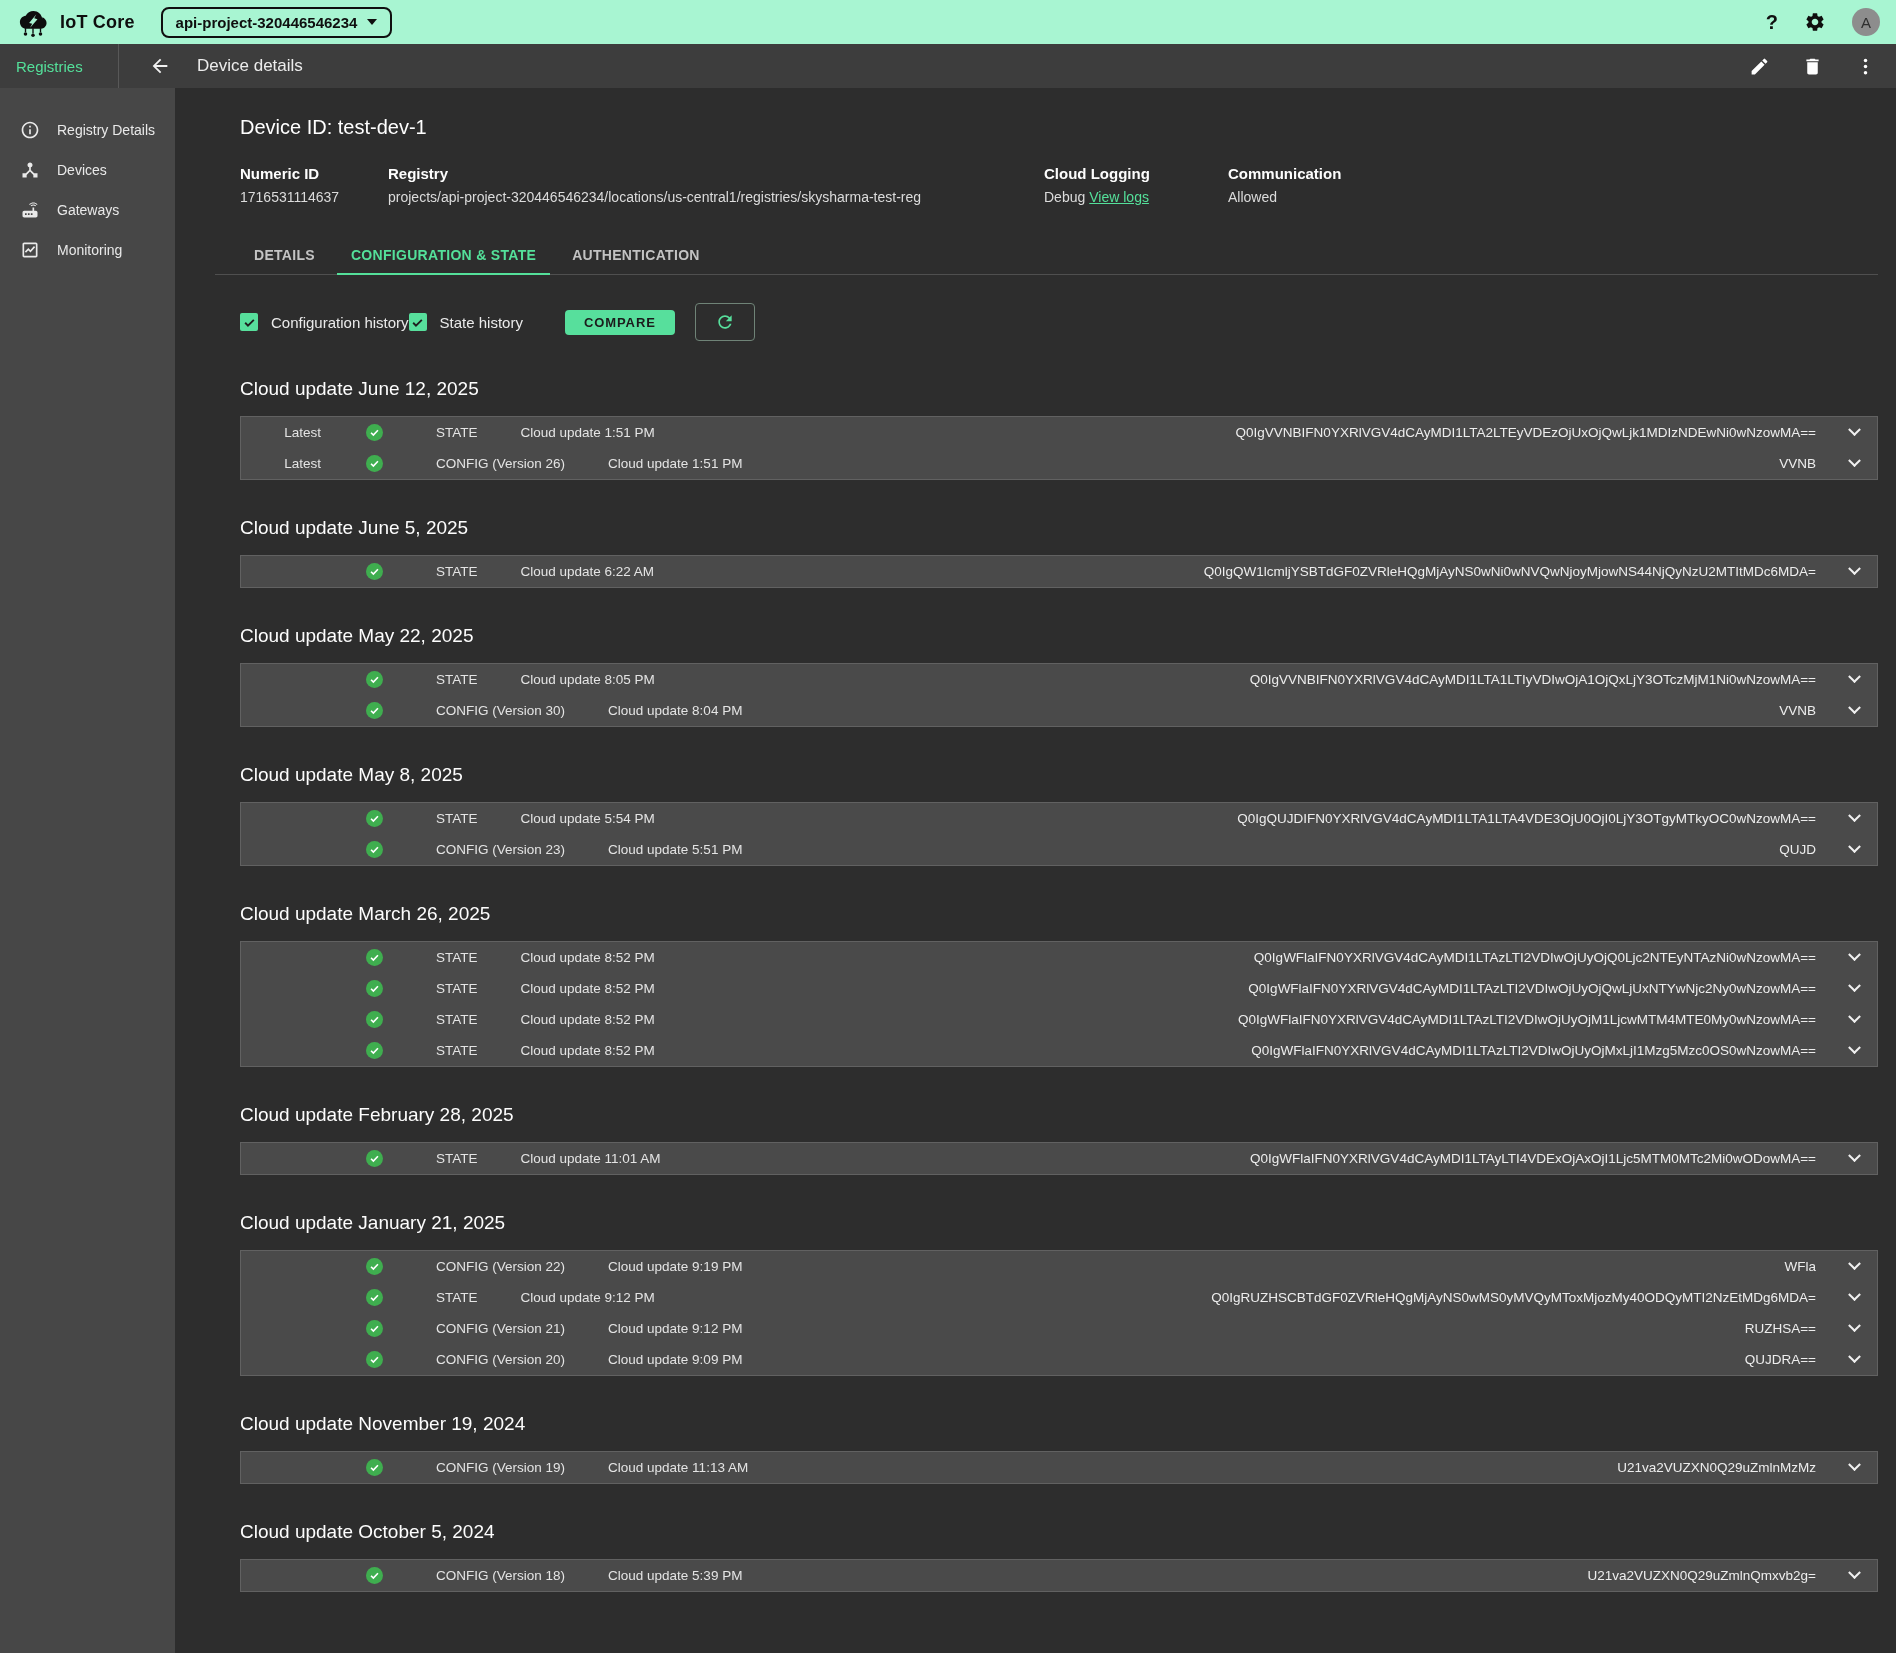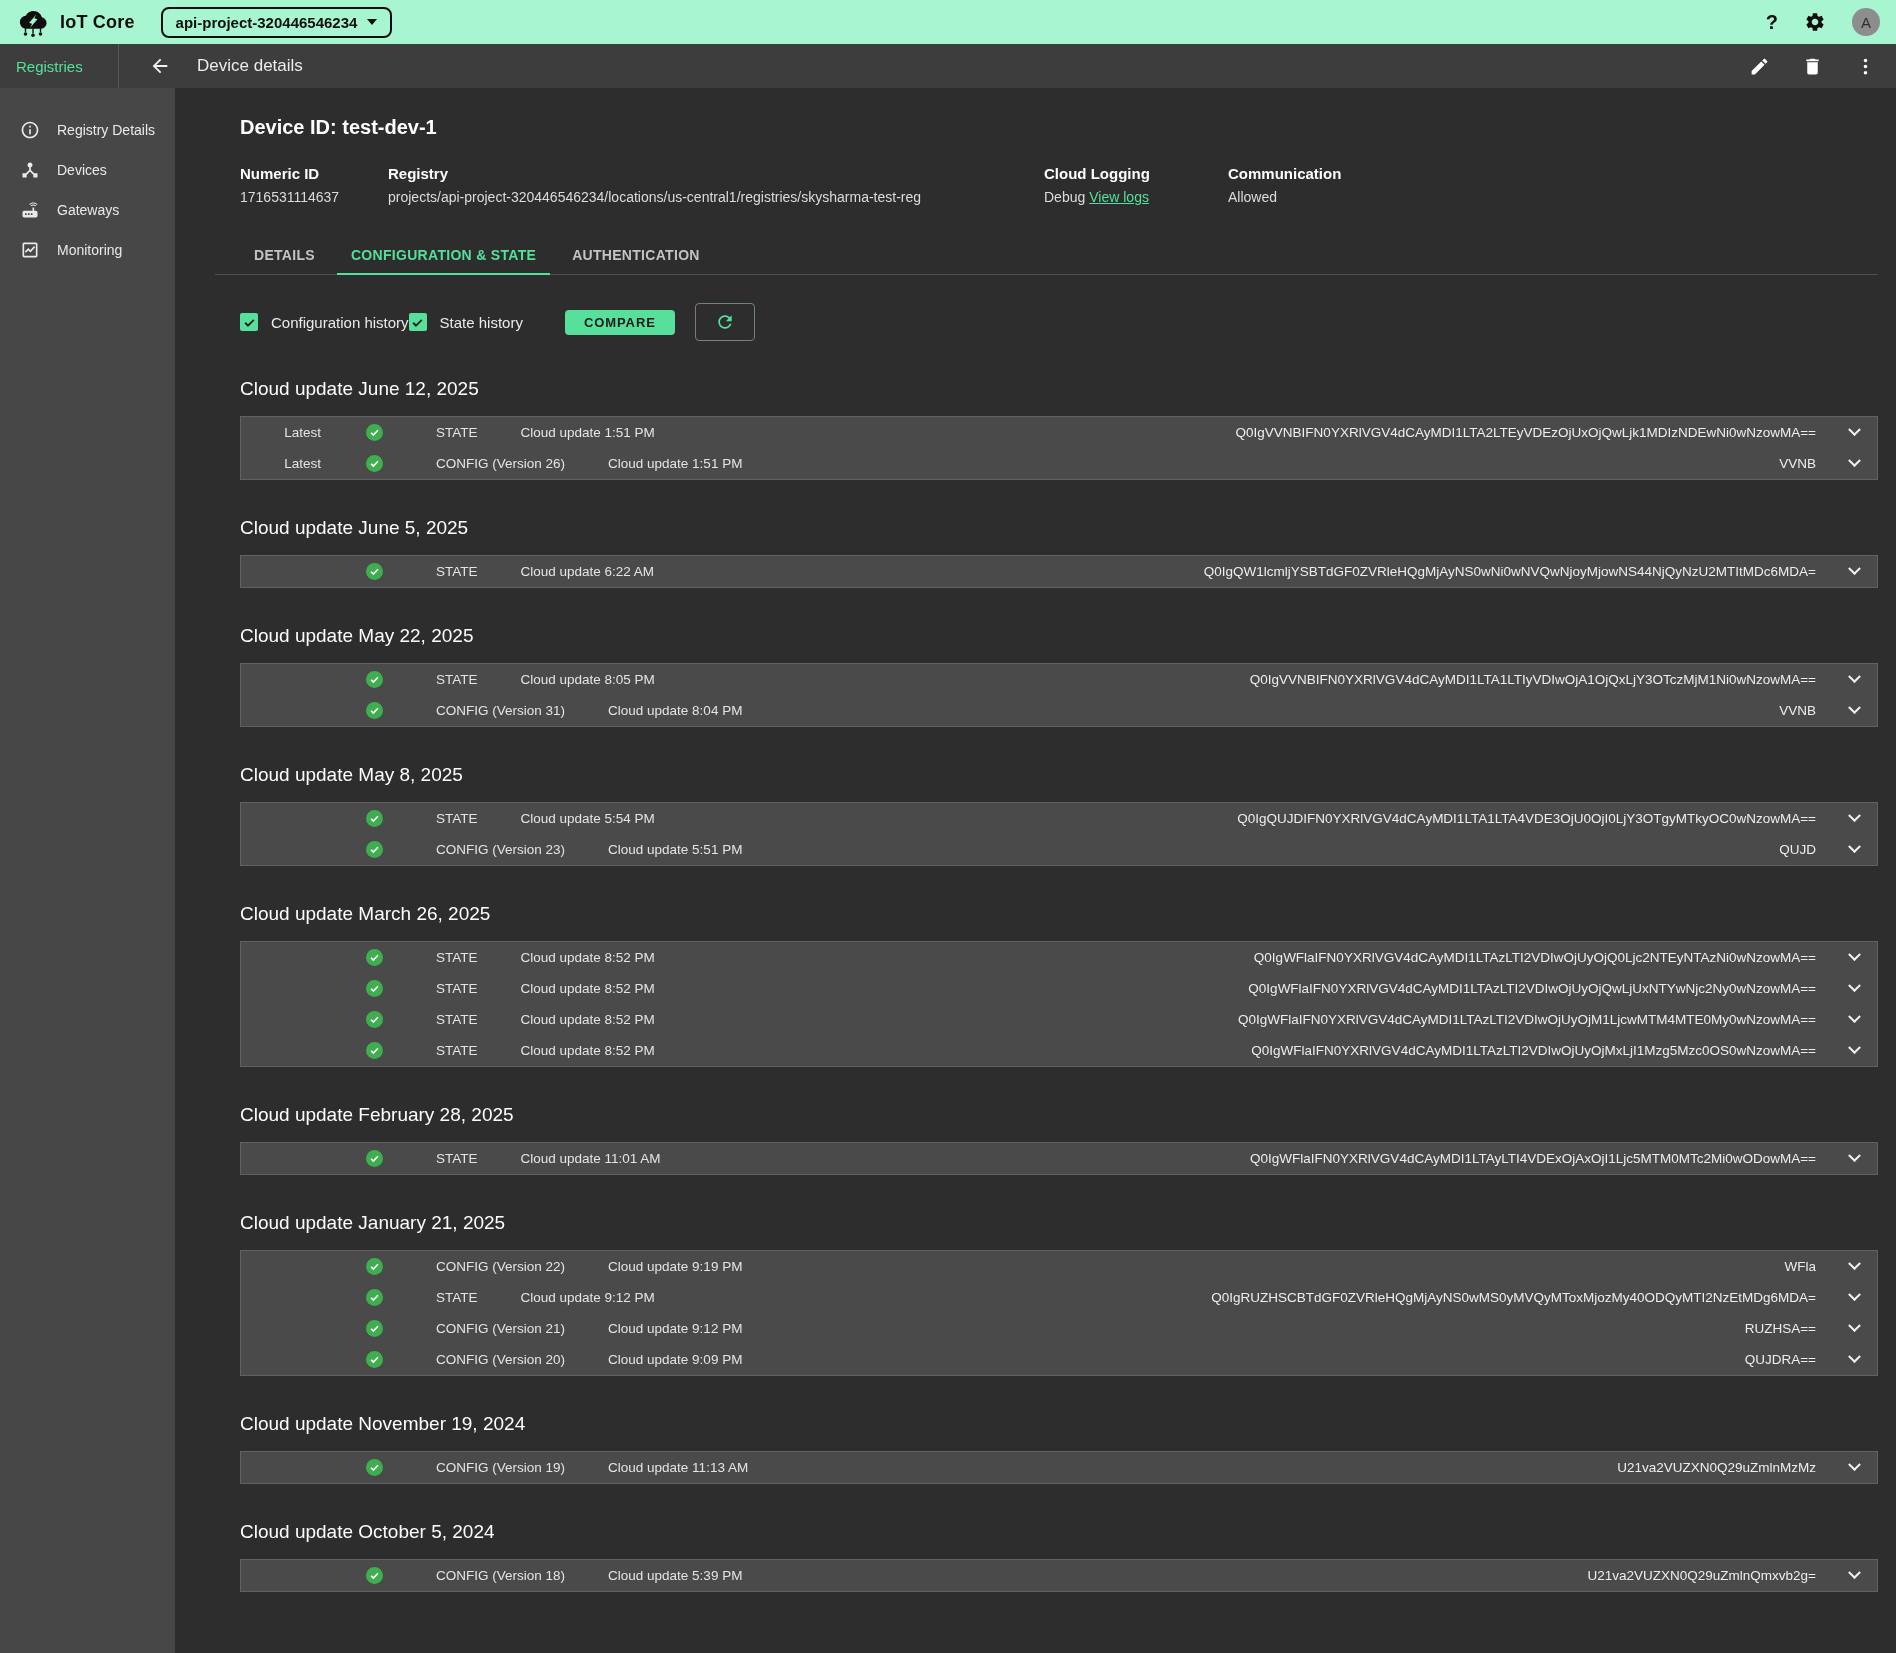--- a/index.html
+++ b/index.html
@@ -34,21 +34,21 @@
   .bar-right{margin-left:auto;display:flex;align-items:center;gap:32px;padding-right:20px;}
   .bar-icon{cursor:pointer;display:flex;}
 
   
   .shell{display:flex;height:1565px;}
   .sidebar{width:175px;background:var(--sidebar-bg);padding-top:22px;flex-shrink:0;}
   .side-item{height:40px;display:flex;align-items:center;padding-left:20px;gap:17px;cursor:pointer;color:#e9e9e9;}
   .side-item .lbl{font-size:14px;}
   .main{flex:1;background:var(--content-bg);padding:28px 18px 0 65px;overflow:hidden;}
 
-  .device-title{font-size:20px;font-weight:bold;color:#fff;}
+  .device-title{font-size:20px;font-weight:normal;color:#fff;}
   .meta-row{display:flex;margin-top:26px;gap:36px;}
   .meta-col .m-label{font-size:15px;font-weight:bold;color:#fdfdfd;}
   .meta-col .m-value{font-size:14px;color:#dcdcdc;margin-top:7px;}
   .meta-col.registry{width:620px;}
   .meta-col.numeric{width:112px;}
   .meta-col.cloudlog{width:148px;}
   .view-logs{color:var(--accent-text);text-decoration:underline;cursor:pointer;margin-left:4px;}
 
   
   .tabs{display:flex;margin-top:30px;gap:8px;position:relative;align-items:flex-end;}
@@ -319,21 +319,21 @@
 
   <div class="row">
     <div class="c-latest"></div>
     <div class="c-check">
       <div class="check-circle">
         <svg width="11" height="11" viewBox="0 0 24 24">
                       <path fill="none" stroke="#ffffff" stroke-width="3.6" d="M4.5 12.5l5 5L19.5 7"></path>
                     </svg>
       </div>
     </div>
-    <div class="c-type">CONFIG (Version 31)</div>
+    <div class="c-type">CONFIG (Version 30)</div>
     <div class="c-time">Cloud update 8:04 PM</div>
     <div class="c-value">VVNB</div>
     <div class="c-chevron">
                   <div class="chev"></div>
                 </div>
   </div>
 </div>
   </div>
 
   <div class="section">

